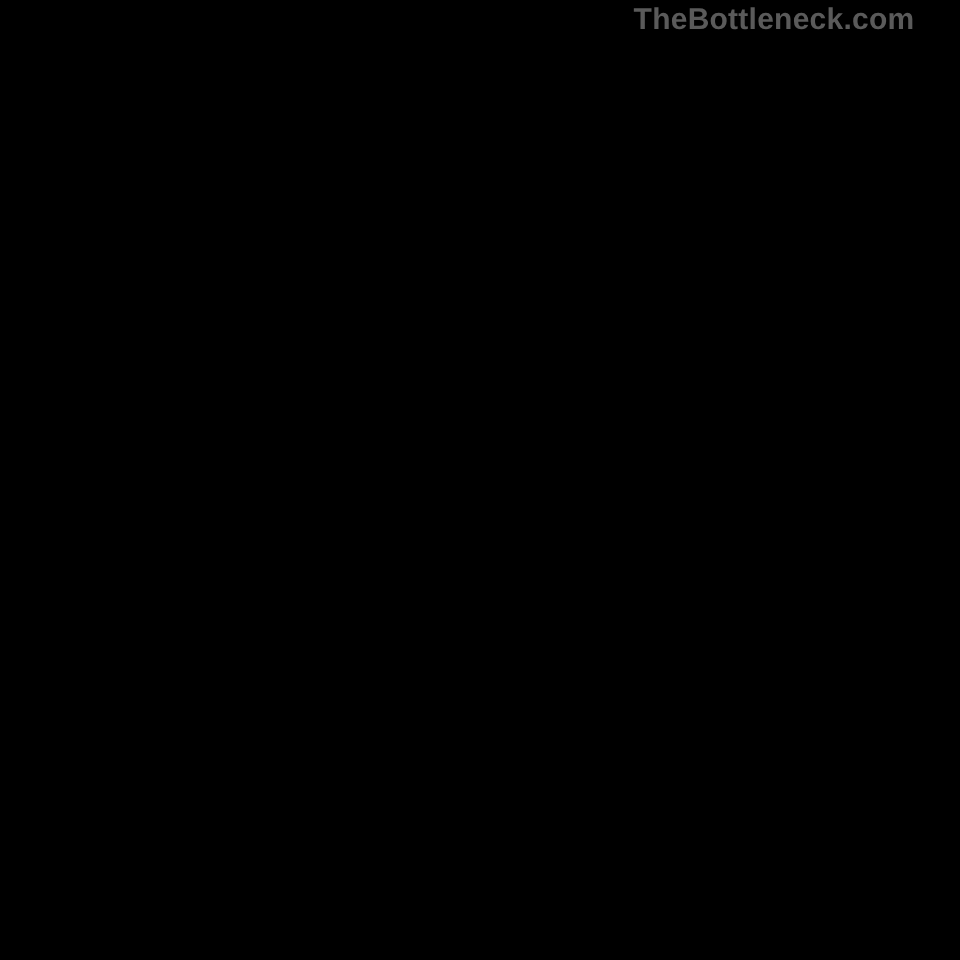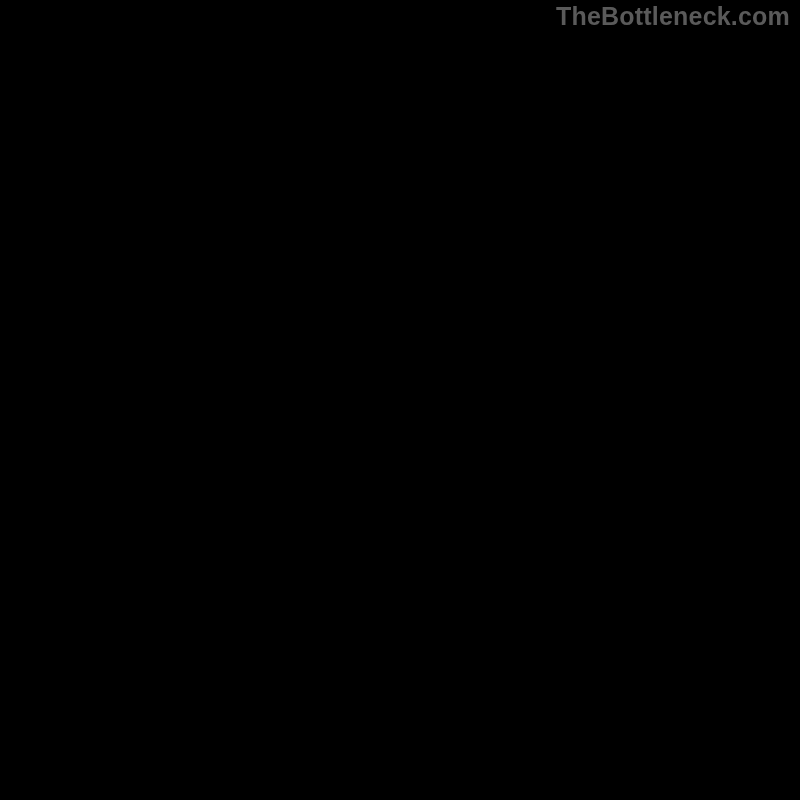--- a/index.html
+++ b/index.html
@@ -43,13 +43,13 @@
         <stop offset="100%" stop-color="#18e86a"></stop>
       </linearGradient>
   </defs>
   <rect id="grad-rect" fill="url(#bg-grad)" x="25" y="16" width="750" height="770"></rect>
   <path id="left-curve" fill="none" stroke="#000" stroke-width="2.4" stroke-linecap="round" d="M 32.50 16.00 C 36.55 39.56, 45.55 94.23, 55.00 146.90 C 64.45 199.57, 74.20 251.77, 85.00 308.60 C 95.80 365.43, 104.20 411.32, 115.00 462.60 C 125.80 513.88, 134.88 551.92, 145.00 593.50 C 155.13 635.08, 163.82 668.65, 171.25 693.60 C 178.68 718.55, 181.53 721.01, 186.25 732.10 C 190.97 743.19, 194.13 748.55, 197.50 755.20 C 200.88 761.85, 202.30 765.18, 205.00 769.06 C 207.70 772.94, 210.34 775.10, 212.50 776.76 C 214.66 778.42, 216.19 778.02, 217.00 778.30"></path>
   <path id="right-curve" fill="none" stroke="#000" stroke-width="2.4" stroke-linecap="round" d="M 235.00 772.14 C 237.70 767.70, 243.25 761.64, 250.00 747.50 C 256.75 733.36, 261.70 719.93, 272.50 693.60 C 283.30 667.27, 295.15 637.24, 310.00 601.20 C 324.85 565.16, 336.10 532.21, 355.00 493.40 C 373.90 454.59, 393.40 418.86, 415.00 385.60 C 436.60 352.34, 450.70 336.32, 475.00 308.60 C 499.30 280.88, 523.00 254.47, 550.00 231.60 C 577.00 208.73, 598.00 196.80, 625.00 181.55 C 652.00 166.30, 673.00 157.99, 700.00 146.90 C 727.00 135.81, 761.50 124.80, 775.00 119.95"></path>
   <path id="trough-marker" fill="none" stroke-linecap="round" stroke-linejoin="round" d="M 193.75 741.34 L 193.75 768.29 L 197.50 779.07 L 207.25 779.07 L 218.50 768.29 L 218.50 762.90" stroke="#d77b7b" stroke-width="17"></path>
   <circle id="right-dot" cx="237.25" cy="765.98" r="8.5" fill="#d77b7b"></circle>
 </svg>
 
-<div class="watermark" style="color: rgb(90, 90, 90); font-size: 25px; right: 10px; top: 2px;">TheBottleneck.com</div>
+<div class="watermark" style="color: rgb(90, 90, 90); font-size: 25px; right: 38px; top: 2px;">TheBottleneck.com</div>
 
 </body></html>

